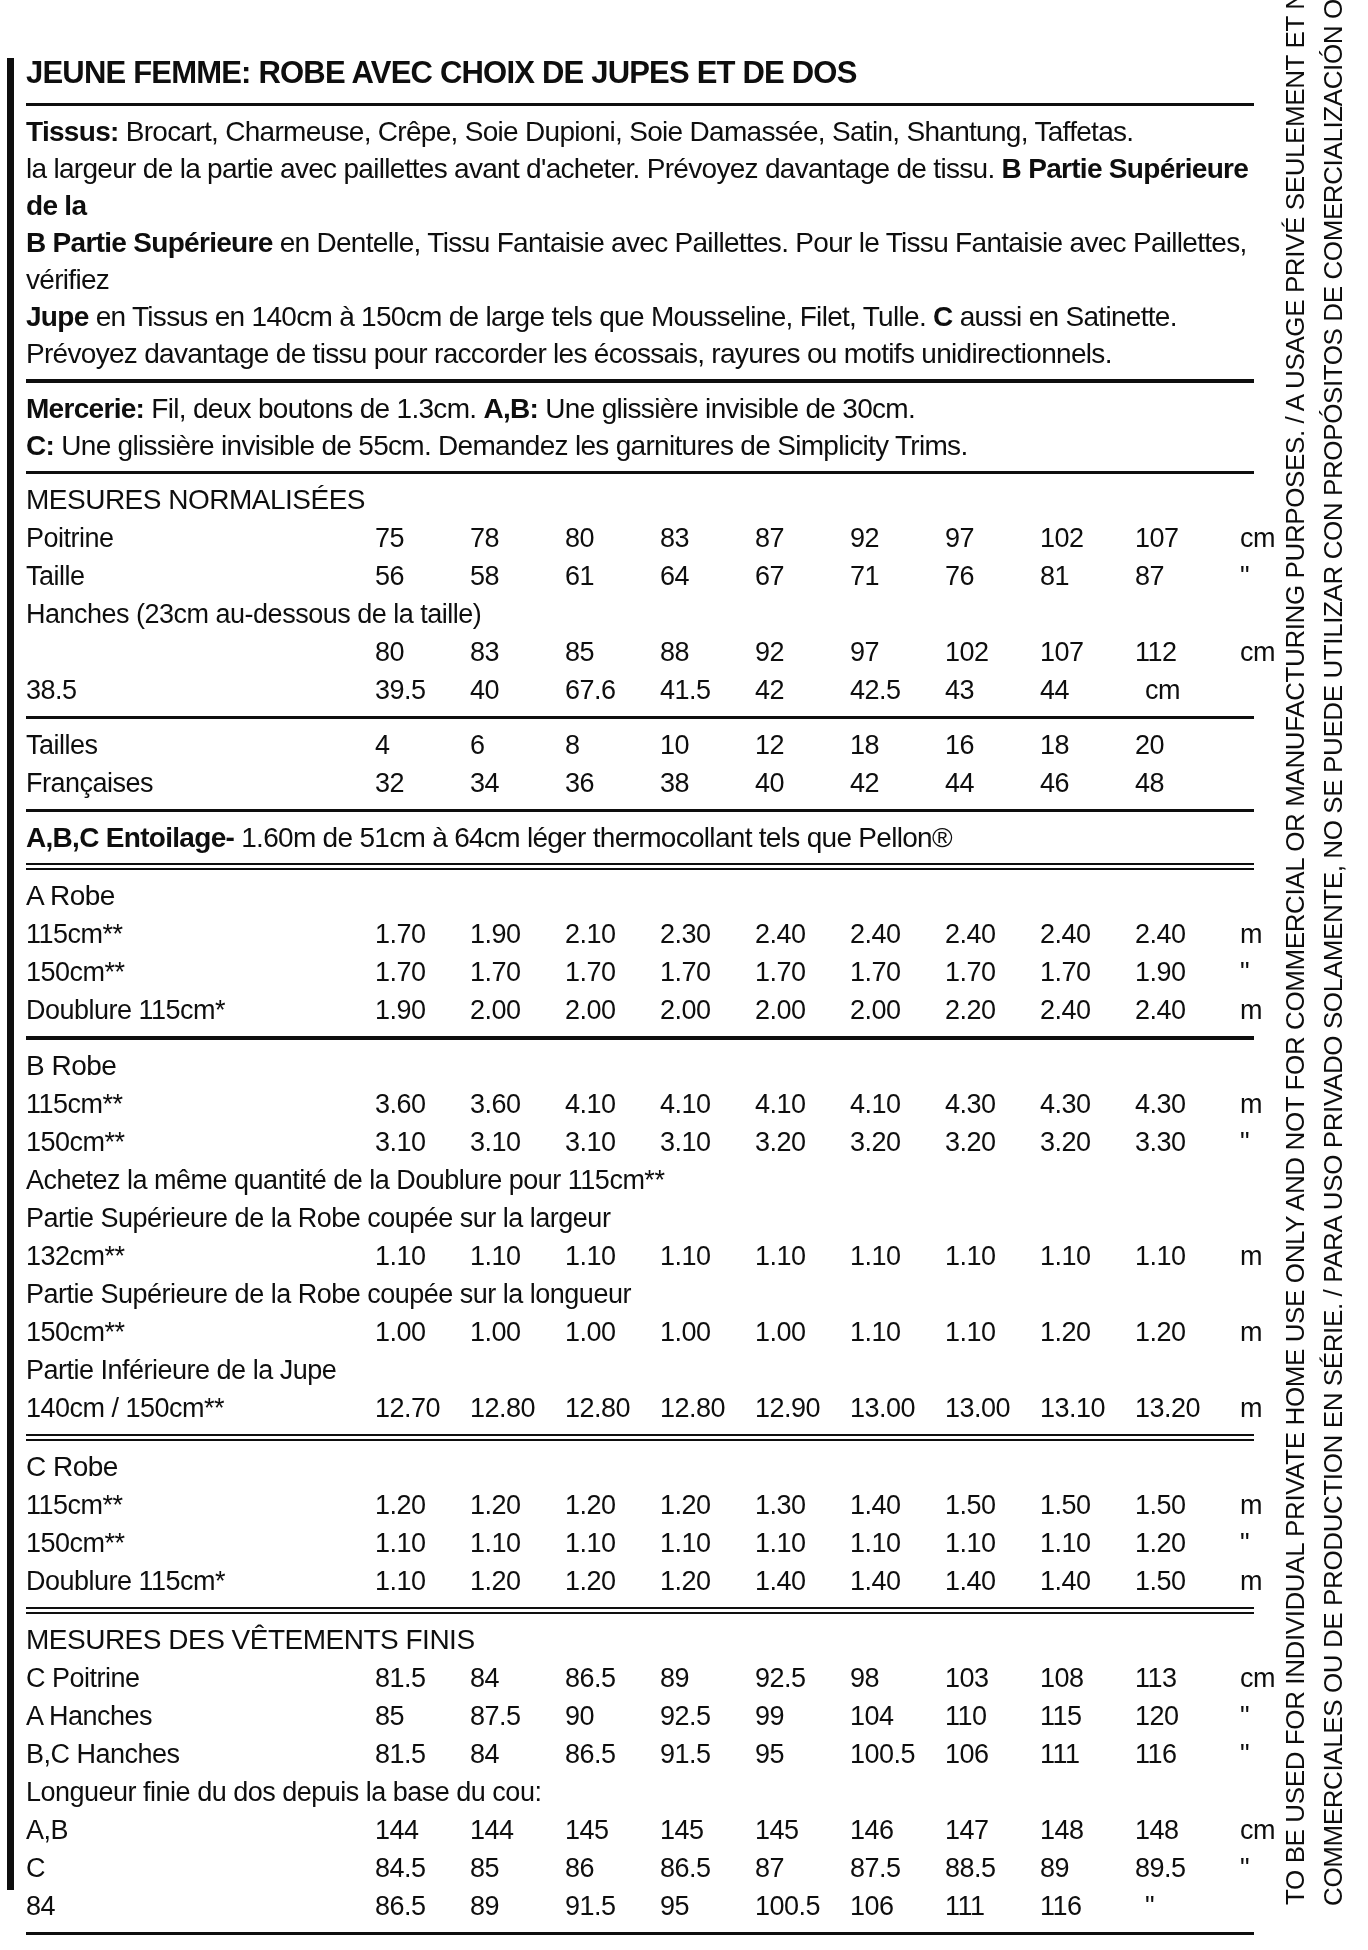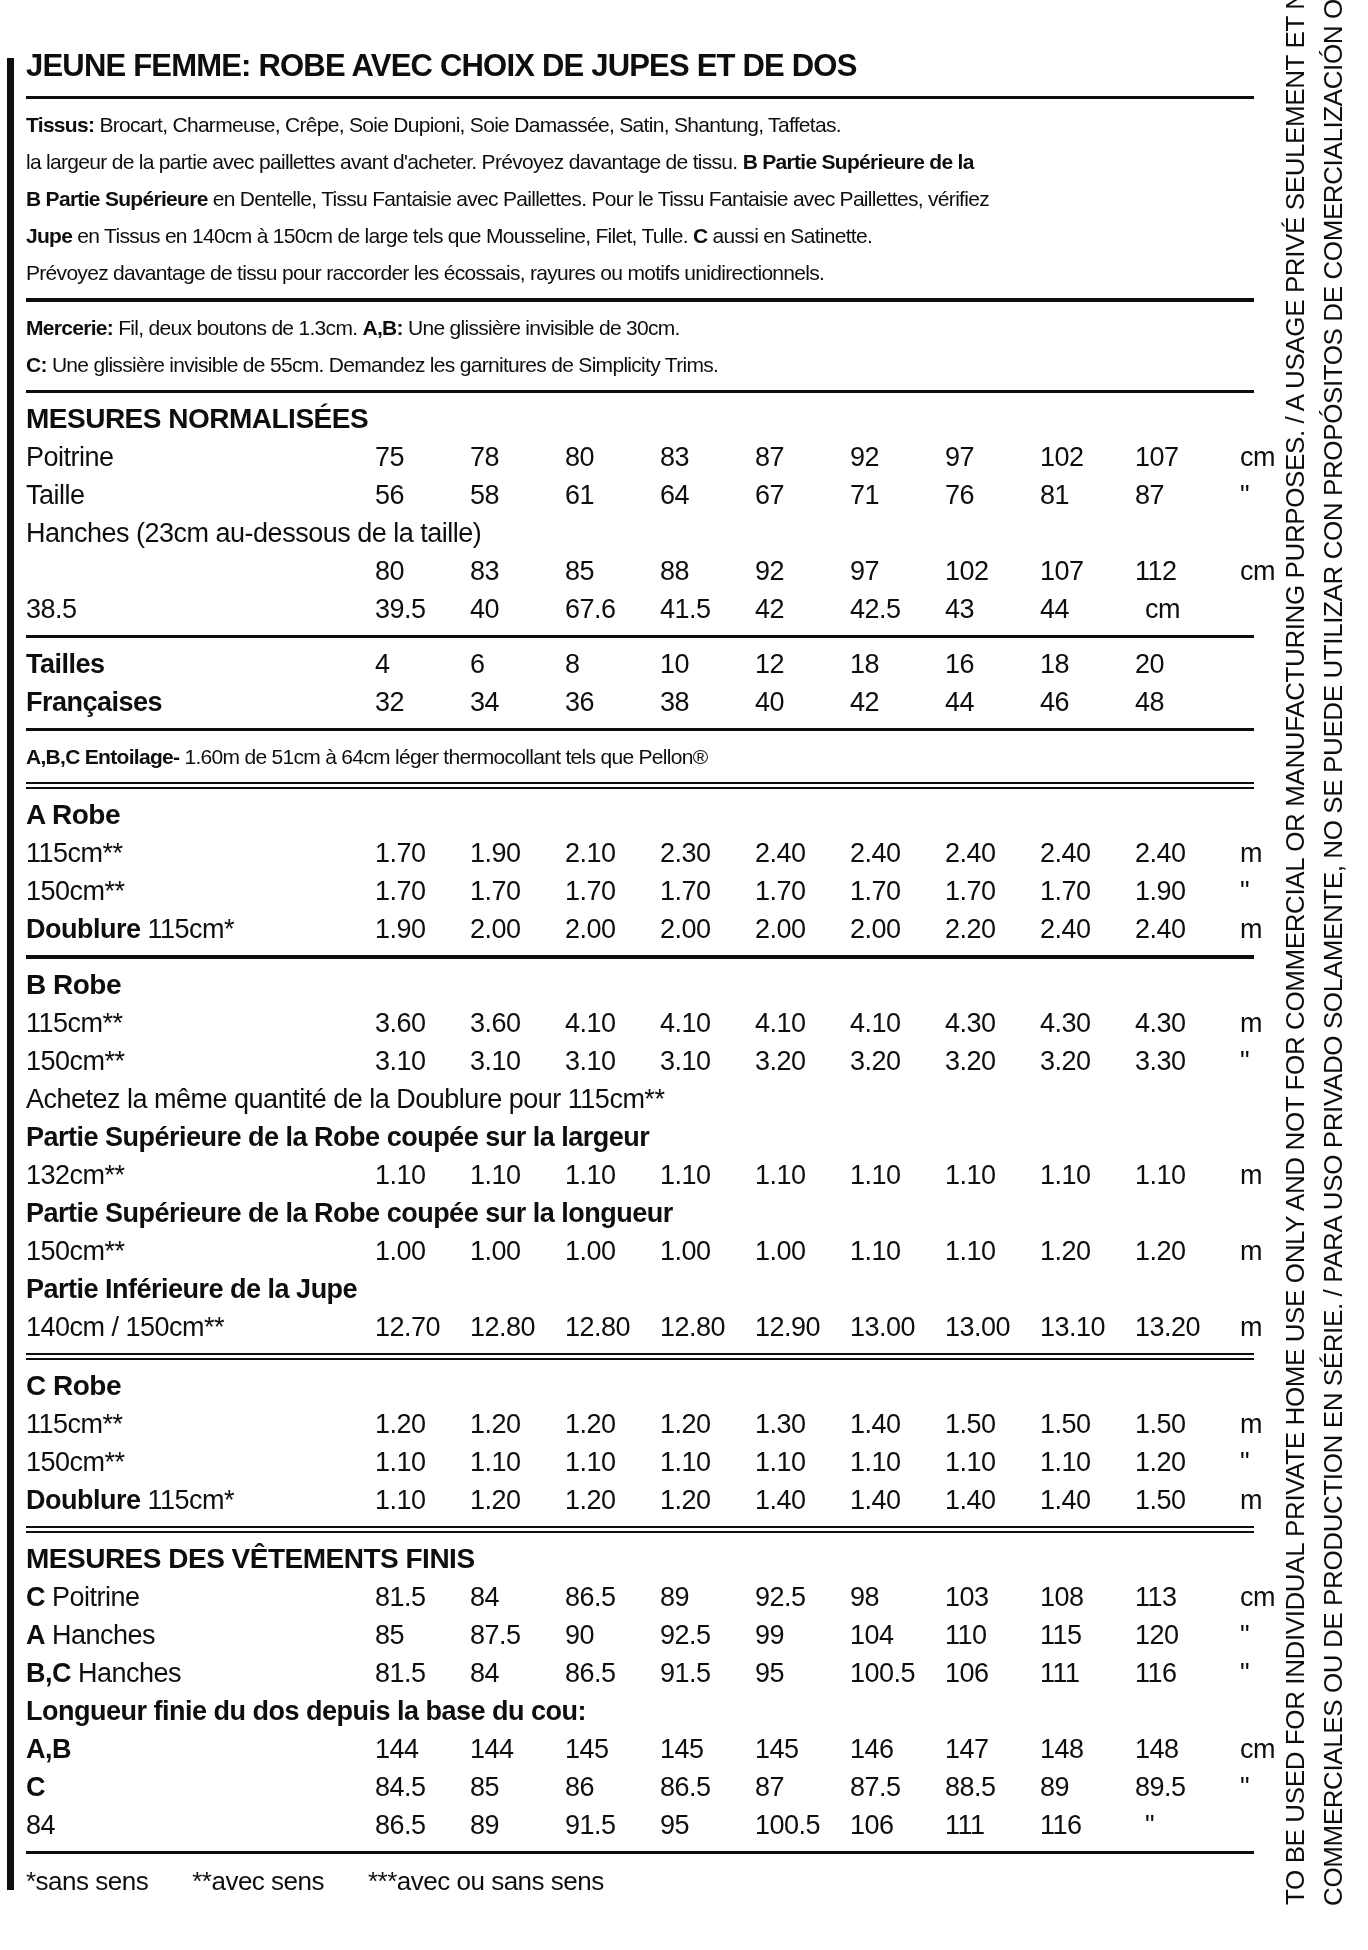--- a/index.html
+++ b/index.html
@@ -2,27 +2,27 @@
 <html><head>
 <meta charset="utf-8">
 <style>
   html,body{margin:0;padding:0;}
   body{
     width:1368px;height:1950px;position:relative;background:#ffffff;
     font-family:"Liberation Sans",sans-serif;color:#0e0e0e;overflow:hidden;
   }
   .leftbar{position:absolute;left:7px;top:58px;width:7px;height:1832px;background:#0e0e0e;}
   .content{position:absolute;left:26px;top:30px;width:1228px;}
-  .title{font-weight:bold;font-size:31px;line-height:46px;margin-top:13px;letter-spacing:-0.8px;}
+  .title{font-weight:bold;font-size:31px;line-height:46px;margin-top:20px;letter-spacing:-0.8px;}
   .rule{border:none;border-top:3px solid #0e0e0e;margin:7px 0;height:0;}
   .rule.thick{border-top-width:4px;}
   .rule.dbl{border-top:2px solid #0e0e0e;border-bottom:2px solid #0e0e0e;height:3px;}
-  .para{font-size:21px;line-height:37px;letter-spacing:-0.7px;}
+  .para{font-size:28px;line-height:37px;letter-spacing:-0.7px;}
   .para .b{font-weight:bold;}
-  .b{font-weight:bold;}
+  .b{font-weight:normal;}
   .tbl{width:100%;}
   .trow{
     display:grid;
     grid-template-columns:349px repeat(9,95px) 1fr;
     font-size:27px;line-height:38px;letter-spacing:-0.5px;
   }
   .trow .full{grid-column:1 / -1;}
   .trow .hdr{font-weight:bold;font-size:28px;}
   .trow .val{text-align:left;}
   .trow .unit{padding-left:10px;}

